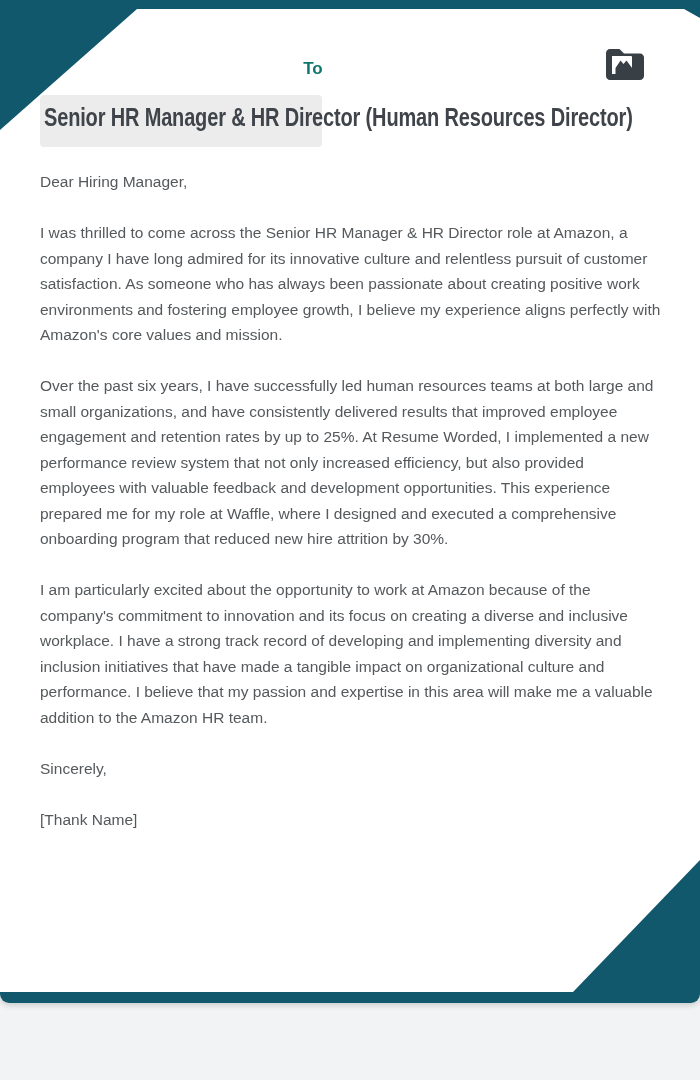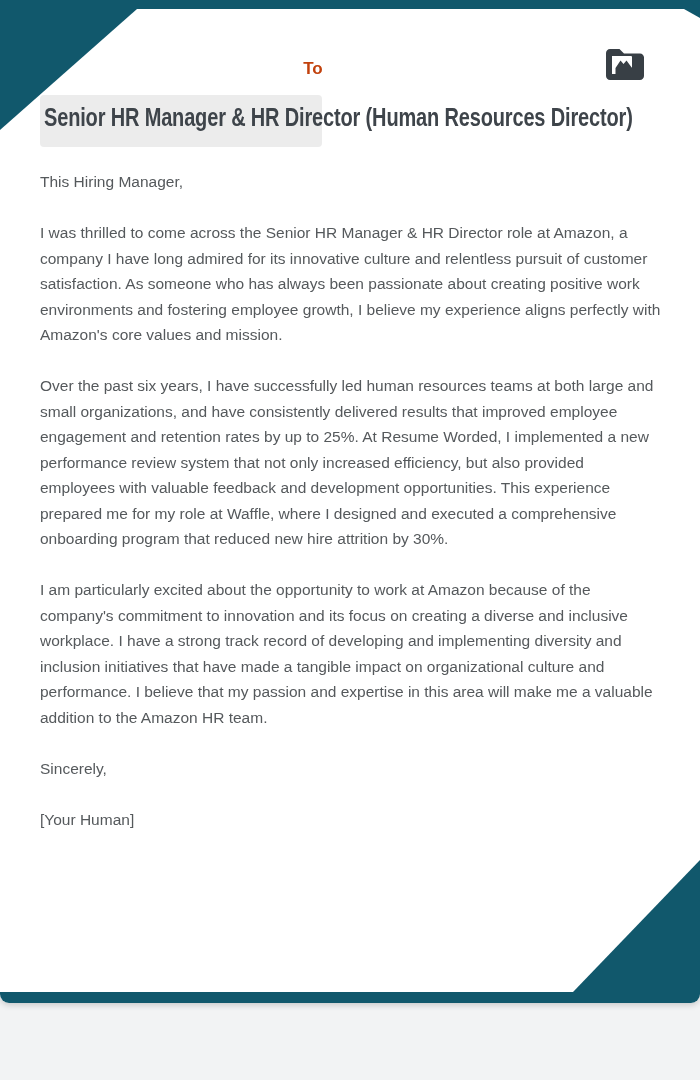--- a/index.html
+++ b/index.html
@@ -27,21 +27,21 @@
     -webkit-clip-path:polygon(0 0,100% 0,100% 100%);clip-path:polygon(0 0,100% 0,100% 100%);
   }
   .bottom-strip{position:absolute;left:0;bottom:0;width:700px;height:11px;background:#11586c;}
   .bottom-right-triangle{
     position:absolute;right:0;bottom:11px;width:127px;height:132px;background:#11586c;
     -webkit-clip-path:polygon(100% 0,100% 100%,0 100%);clip-path:polygon(100% 0,100% 100%,0 100%);
   }
   
   .to-row{
     position:absolute;left:0;top:59px;width:626px;text-align:center;
-    font-size:17px;font-weight:bold;color:#c2410c;
+    font-size:17px;font-weight:bold;color:#0f766e;
   }
   .folder-btn{
     position:absolute;left:604px;top:47px;width:42px;height:35px;
     padding:0;border:none;background:transparent;cursor:pointer;
   }
   .title-highlight{
     position:absolute;left:40px;top:95px;width:282px;height:52px;
     background:#ececec;border-radius:4px;
   }
   .doc-title{
@@ -77,21 +77,21 @@
       <rect x="8" y="9" width="20" height="12" rx="1" fill="#ffffff"></rect>
       <rect x="8" y="9" width="3.5" height="18" fill="#ffffff"></rect>
       <path fill="#383f45" d="M11.5 21 L16.5 13.5 L19.5 17 L22.5 13.5 L28 21 z"></path>
     </svg>
   </button>
 
   <div class="title-highlight" style="background: rgb(236, 236, 236);"></div>
   <h1 class="doc-title">Senior HR Manager &amp; HR Director (Human Resources Director)</h1>
 
   <div class="letter">
-    <p>This Hiring Manager,</p>
+    <p>Dear Hiring Manager,</p>
     <p>I was thrilled to come across the Senior HR Manager &amp; HR Director role at Amazon, a company I have long admired for its innovative culture and relentless pursuit of customer satisfaction. As someone who has always been passionate about creating positive work environments and fostering employee growth, I believe my experience aligns perfectly with Amazon's core values and mission.</p>
     <p>Over the past six years, I have successfully led human resources teams at both large and small organizations, and have consistently delivered results that improved employee engagement and retention rates by up to 25%. At Resume Worded, I implemented a new performance review system that not only increased efficiency, but also provided employees with valuable feedback and development opportunities. This experience prepared me for my role at Waffle, where I designed and executed a comprehensive onboarding program that reduced new hire attrition by 30%.</p>
     <p>I am particularly excited about the opportunity to work at Amazon because of the company's commitment to innovation and its focus on creating a diverse and inclusive workplace. I have a strong track record of developing and implementing diversity and inclusion initiatives that have made a tangible impact on organizational culture and performance. I believe that my passion and expertise in this area will make me a valuable addition to the Amazon HR team.</p>
     <p>Sincerely,</p>
-    <p>[Your Human]</p>
+    <p>[Thank Name]</p>
   </div>
 
 </div>
 
 </body></html>

